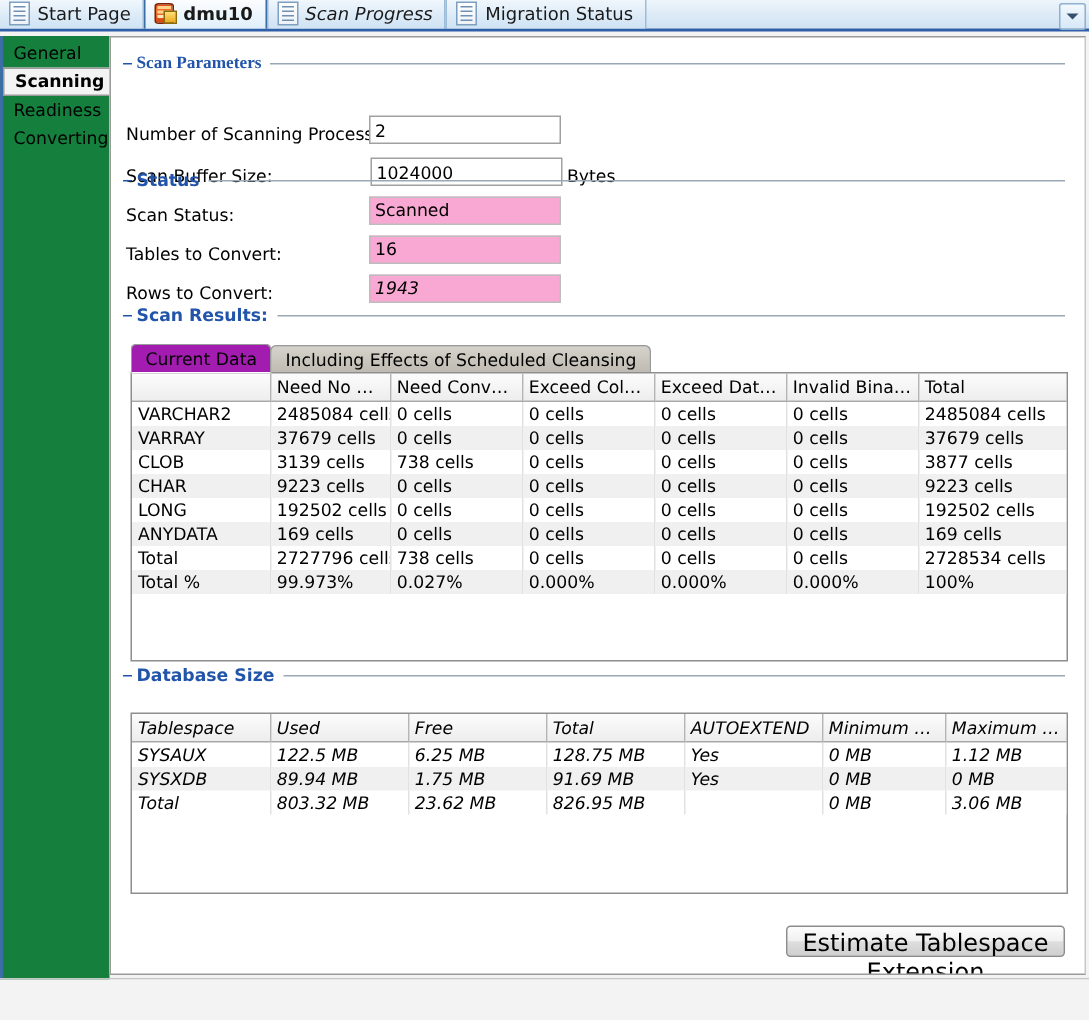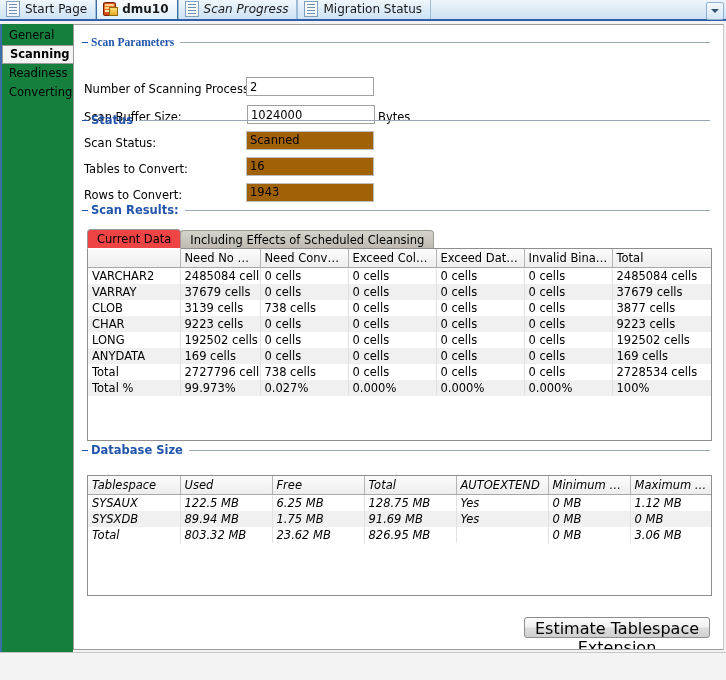--- a/index.html
+++ b/index.html
@@ -202,21 +202,21 @@
     border: 1px solid #a0a0a0;
     background: #ffffff;
     font-size: 11.5px;
     line-height: 17px;
     padding: 0 3px;
     height: 19px;
     color: #000;
     font-family: "DejaVu Sans", "Liberation Sans", sans-serif;
   }
   .field.readonly {
-    background: #a16207;
+    background: #f9a8d4;
     border: 1px solid #bdbdbd;
   }
   .unit {
     position: absolute;
     font-size: 11.5px;
   }
 
   
   .subtabs {
     position: absolute;
@@ -232,21 +232,21 @@
     box-sizing: border-box;
     border: 1px solid #999;
     border-bottom: none;
     border-radius: 4px 4px 0 0;
     background: linear-gradient(to bottom, #d6d3cc, #bdb9b0);
     color: #000;
     white-space: nowrap;
     margin-right: -1px;
   }
   .subtab.active {
-    background: #ef4444;
+    background: #a21caf;
     height: 20px;
     line-height: 19px;
     z-index: 2;
     border-bottom: 1px solid #fff;
     margin-top: 40px;
   }
 
   
   .tablebox {
     position: absolute;
@@ -385,21 +385,21 @@
     <span class="rule"></span>
   </div>
 
   <div class="lbl" style="left:10px; top:111px;">Scan Status:</div>
   <div class="field readonly" style="left:172px; top:106px; width:128px;">Scanned</div>
 
   <div class="lbl" style="left:10px; top:137px;">Tables to Convert:</div>
   <div class="field readonly" style="left:172px; top:132px; width:128px;">16</div>
 
   <div class="lbl" style="left:10px; top:163px;">Rows to Convert:</div>
-  <div class="field readonly" style="left:172px; top:158px; width:128px;">1943</div>
+  <div class="field readonly" style="left:172px; top:158px; width:128px;font-style:italic;">1943</div>
 
   <div class="section" style="left:8px; top:178px; width:628px;">
     <span class="minus"></span>
     <span>Scan Results:</span>
     <span class="rule"></span>
   </div>
 
   <div class="subtabs" style="left:13px; top:204px;">
     <div class="subtab active">
       <span>Current Data</span>

